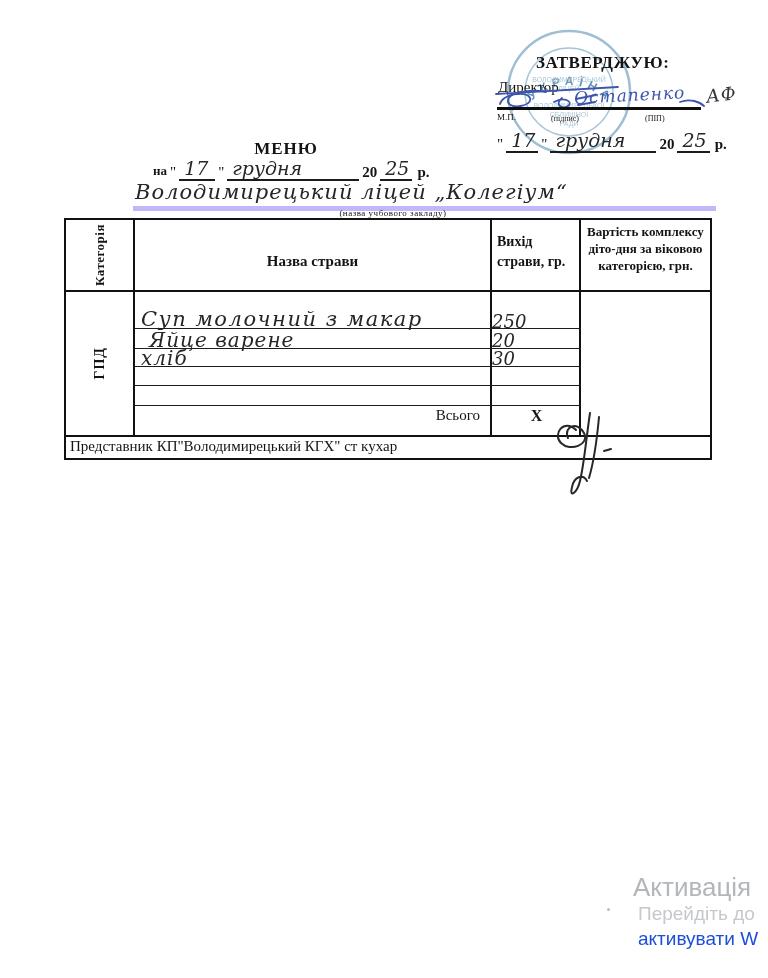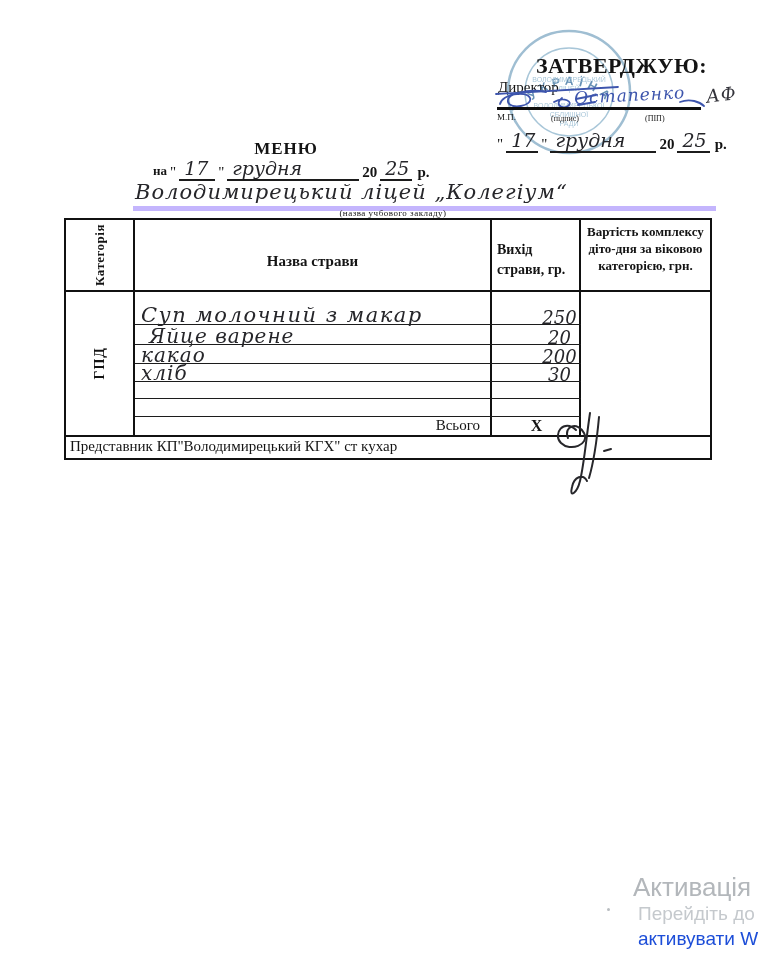--- a/index.html
+++ b/index.html
@@ -7,21 +7,21 @@
   .page {
     position:relative; width:768px; height:978px; background:#ffffff;
     overflow:hidden; color:#141414;
   }
   .abs { position:absolute; }
   .printed { font-family:"Liberation Serif", serif; color:#141414; }
   .hand { font-family:"DejaVu Serif", serif; font-style:italic; color:#26262a; }
   .hand-blue { font-family:"DejaVu Serif", serif; font-style:italic; color:#3d55ad; }
 
   
-  .approve-title { left:536px; top:53px; font-size:22px; font-weight:bold; letter-spacing:.5px; }
+  .approve-title { left:536px; top:53px; font-size:17px; font-weight:bold; letter-spacing:.5px; }
   .director { left:498px; top:79px; font-size:15px; }
   .sig-name { left:574px; top:85px; font-size:17px; transform:rotate(-3deg); letter-spacing:1px; }
   .sig-initials { left:706px; top:84px; font-size:18px; color:#33333a; transform:rotate(-7deg); letter-spacing:1px; }
   .sig-line { left:497px; top:107px; width:204px; height:3px; background:#0e0e0e; }
   .mp { left:497px; top:112px; font-size:9px; }
   .cap-sign { left:551px; top:114px; font-size:8px; }
   .cap-name { left:645px; top:114px; font-size:8px; }
 
   .date-row { display:flex; align-items:flex-end; column-gap:3px; }
   .date-row .q { font-size:15px; }
@@ -58,29 +58,29 @@
 
   .cell-category { position:absolute; left:0; top:0; width:67px; height:70px;
     display:flex; align-items:center; justify-content:center; }
   .cell-gpd { position:absolute; left:0; top:72px; width:67px; height:143px;
     display:flex; align-items:center; justify-content:center; }
   .vert-text { writing-mode:vertical-rl; transform:rotate(180deg); font-weight:bold; font-size:13px; letter-spacing:.5px; }
   .cell-gpd .vert-text { font-size:14px; letter-spacing:1px; }
 
   .cell-dish-h { position:absolute; left:69px; top:0; width:355px; height:82px;
     display:flex; align-items:center; justify-content:center; font-size:15px; font-weight:bold; }
-  .cell-out-h { position:absolute; left:426px; top:8px; width:87px; height:70px;
+  .cell-out-h { position:absolute; left:426px; top:0; width:87px; height:70px;
     padding:12px 2px 4px 5px; font-size:14px; font-weight:bold; line-height:1.45; }
   .cell-cost-h { position:absolute; left:515px; top:0; width:129px; height:70px;
     padding:4px 3px; font-size:13px; font-weight:bold; text-align:center; line-height:1.3; }
 
   .body-rows { position:absolute; left:69px; top:72px; width:446px; height:143px; display:flex; flex-direction:column; }
   .menu-row { display:flex; align-items:flex-end; border-bottom:1.5px solid #1c1c1c; }
   .menu-row .dish { width:357px; padding-left:6px; font-size:20px; line-height:.95; letter-spacing:1px; transform:translateY(2px); white-space:nowrap; overflow:visible; }
-  .menu-row .out { flex:1; text-align:center; font-size:18px; line-height:.95; transform:translateY(2px);margin-left:46px; }
+  .menu-row .out { flex:1; font-size:18px; line-height:.95; transform:translateY(2px); }
   .r1 { height:37px; } .r1 .dish { font-size:21px; letter-spacing:1.5px; }
   .r2 { height:19.5px; } .r2 .dish { padding-left:14px; }
   .r3 { height:19px; } .r4 { height:18px; } .r5 { height:19px; } .r6 { height:20px; }
   .total-row { display:flex; height:20.5px; align-items:center; }
   .total-label { width:357px; text-align:right; padding-right:12px; font-size:15px; font-weight:normal; }
   .total-x { flex:1; text-align:center; font-size:16px; font-weight:bold; }
 
   
   .rep-row { left:64px; top:437px; width:648px; height:23px;
     border:2px solid #111; border-top:none;
@@ -185,24 +185,20 @@
 
     <div class="body-rows">
       <div class="menu-row r1">
         <span class="dish hand">Суп молочний  з макар</span>
         <span class="out hand">250</span>
       </div>
       <div class="menu-row r2">
         <span class="dish hand">Яйце  варене</span>
         <span class="out hand">20</span>
       </div>
-      <div class="menu-row r3">
-        <span class="dish hand">какао</span>
-        <span class="out hand">200</span>
-      </div>
       <div class="menu-row r4">
         <span class="dish hand">хліб</span>
         <span class="out hand">30</span>
       </div>
       <div class="menu-row r5">
         <span class="dish hand"></span>
         <span class="out hand"></span>
       </div>
       <div class="menu-row r6">
         <span class="dish hand"></span>

